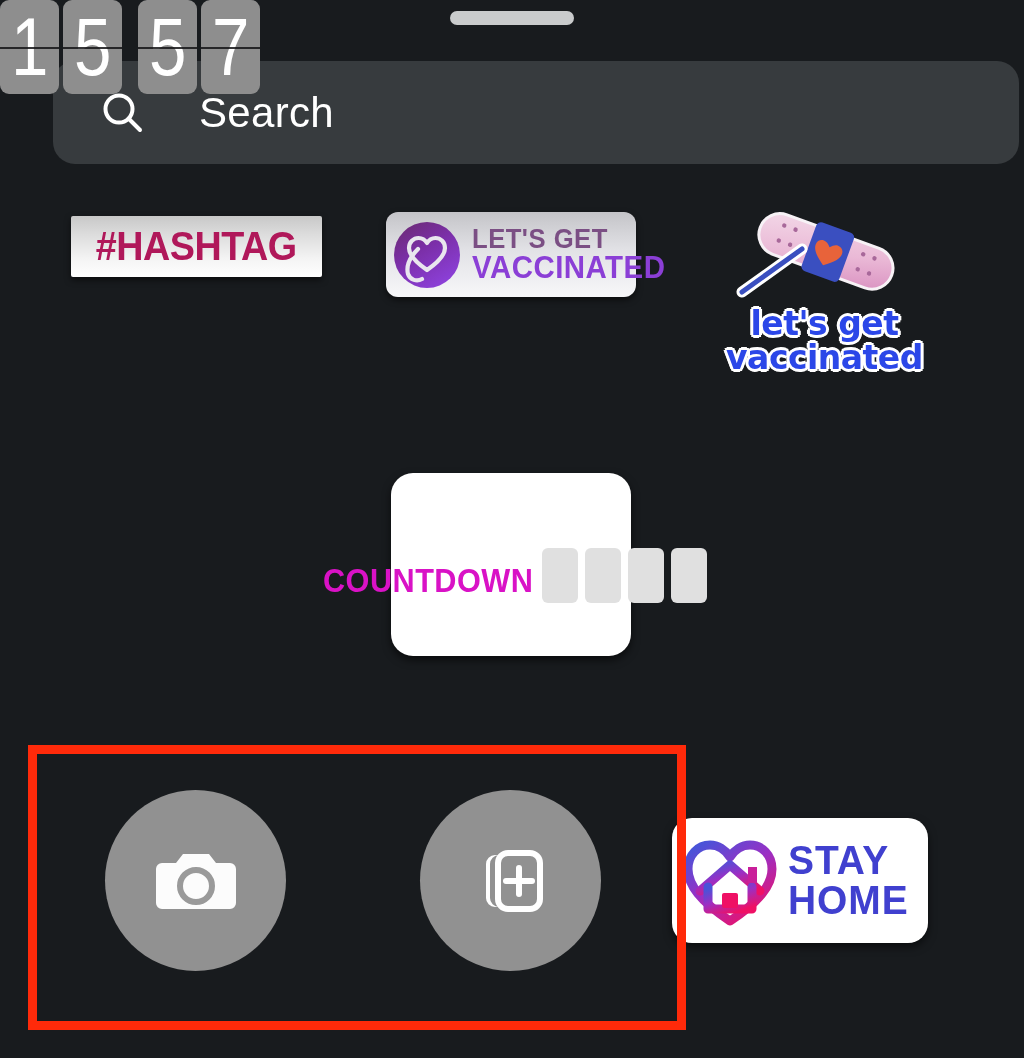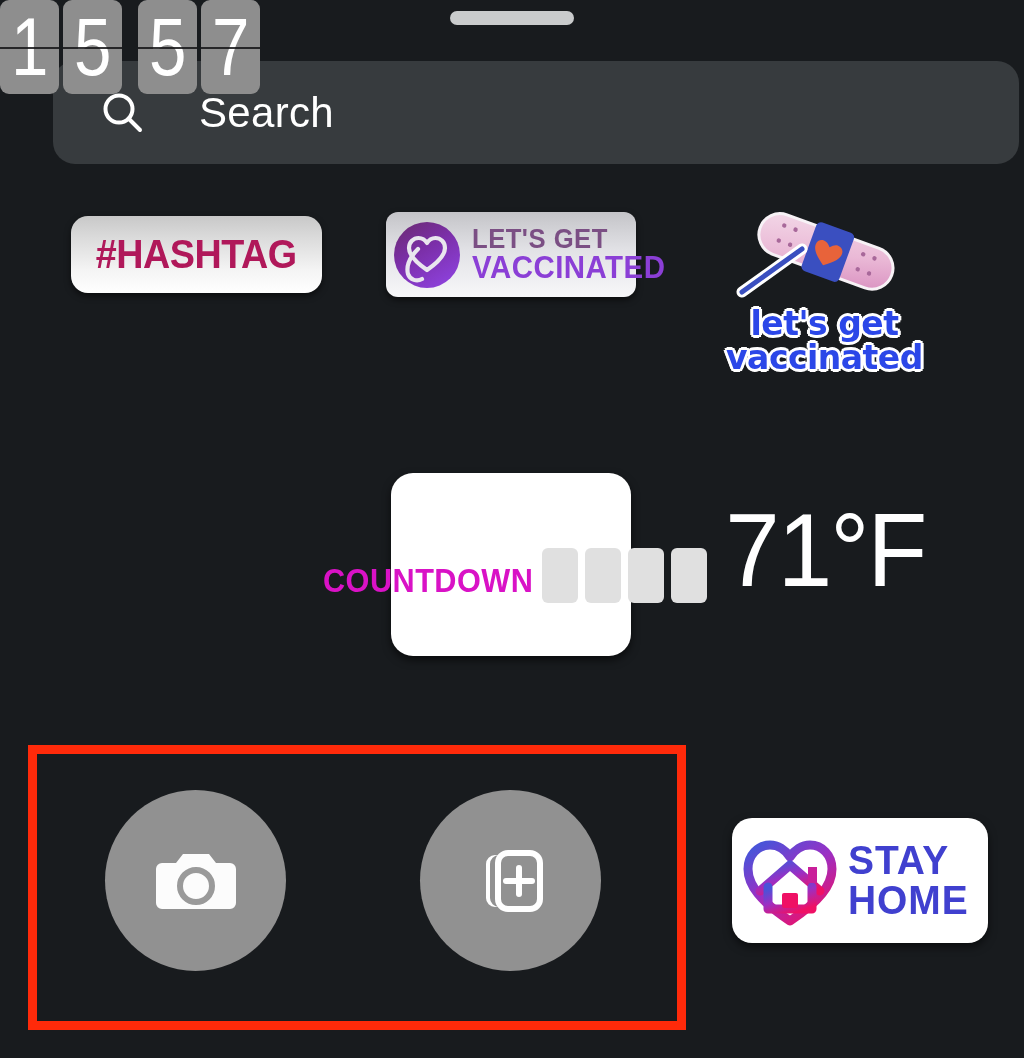--- a/index.html
+++ b/index.html
@@ -61,22 +61,22 @@
     display: flex;
     align-items: center;
     justify-content: center;
   }
 
   
   #sticker-hashtag {
     left: 71px;
     top: 216px;
     width: 251px;
-    height: 77px;
-    border-radius: 17px;
+    height: 61px;
+    border-radius: 2px;
     background: linear-gradient(180deg, #c8c8c8 0%, #dcdcdc 30%, #f4f4f4 70%, #ffffff 100%);
     box-shadow: 0 3px 6px rgba(0,0,0,0.55);
   }
   #sticker-hashtag .label {
     font-size: 41px;
     font-weight: bold;
     color: #b0185a;
     letter-spacing: -0.5px;
     font-family: "Liberation Sans Narrow", "Liberation Sans", sans-serif;
     transform: scaleX(0.92);
@@ -255,21 +255,21 @@
     display: flex;
     align-items: center;
     justify-content: center;
   }
   #btn-camera { left: 105px; top: 790px; }
   #btn-add-photo { left: 420px; top: 790px; }
   .circle-btn svg { display: block; }
 
   
   #sticker-stay-home {
-    left: 732px;
+    left: 672px;
     top: 818px;
     width: 256px;
     height: 125px;
     background: #ffffff;
     border-radius: 20px;
     justify-content: flex-start;
     box-shadow: 0 4px 8px rgba(0,0,0,0.55);
   }
   #stay-home-logo {
     width: 104px;
@@ -385,23 +385,20 @@
   <div id="sticker-countdown" class="tile">
     <span id="countdown-title">COUNTDOWN</span>
     <div id="countdown-slots">
       <div class="countdown-slot"></div>
       <div class="countdown-slot"></div>
       <div class="countdown-slot"></div>
       <div class="countdown-slot"></div>
     </div>
   </div>
 
-  <div id="sticker-temperature" class="tile">
-    <span id="temperature-value">71°F</span>
-  </div>
 
   <div class="circle-btn" id="btn-camera">
     <svg width="88" height="88" viewBox="0 0 88 88">
       <path d="M10 26 h14 l7-9 h26 l7 9 h14 a6 6 0 0 1 6 6 v34 a6 6 0 0 1 -6 6 h-68 a6 6 0 0 1 -6 -6 v-34 a6 6 0 0 1 6 -6 z" fill="#fcfcfc"></path>
       <circle cx="44" cy="49" r="16" fill="none" stroke="#9a9a9a" stroke-width="6"></circle>
     </svg>
   </div>
 
   <div class="circle-btn" id="btn-add-photo">
     <svg width="88" height="88" viewBox="0 0 88 88">

